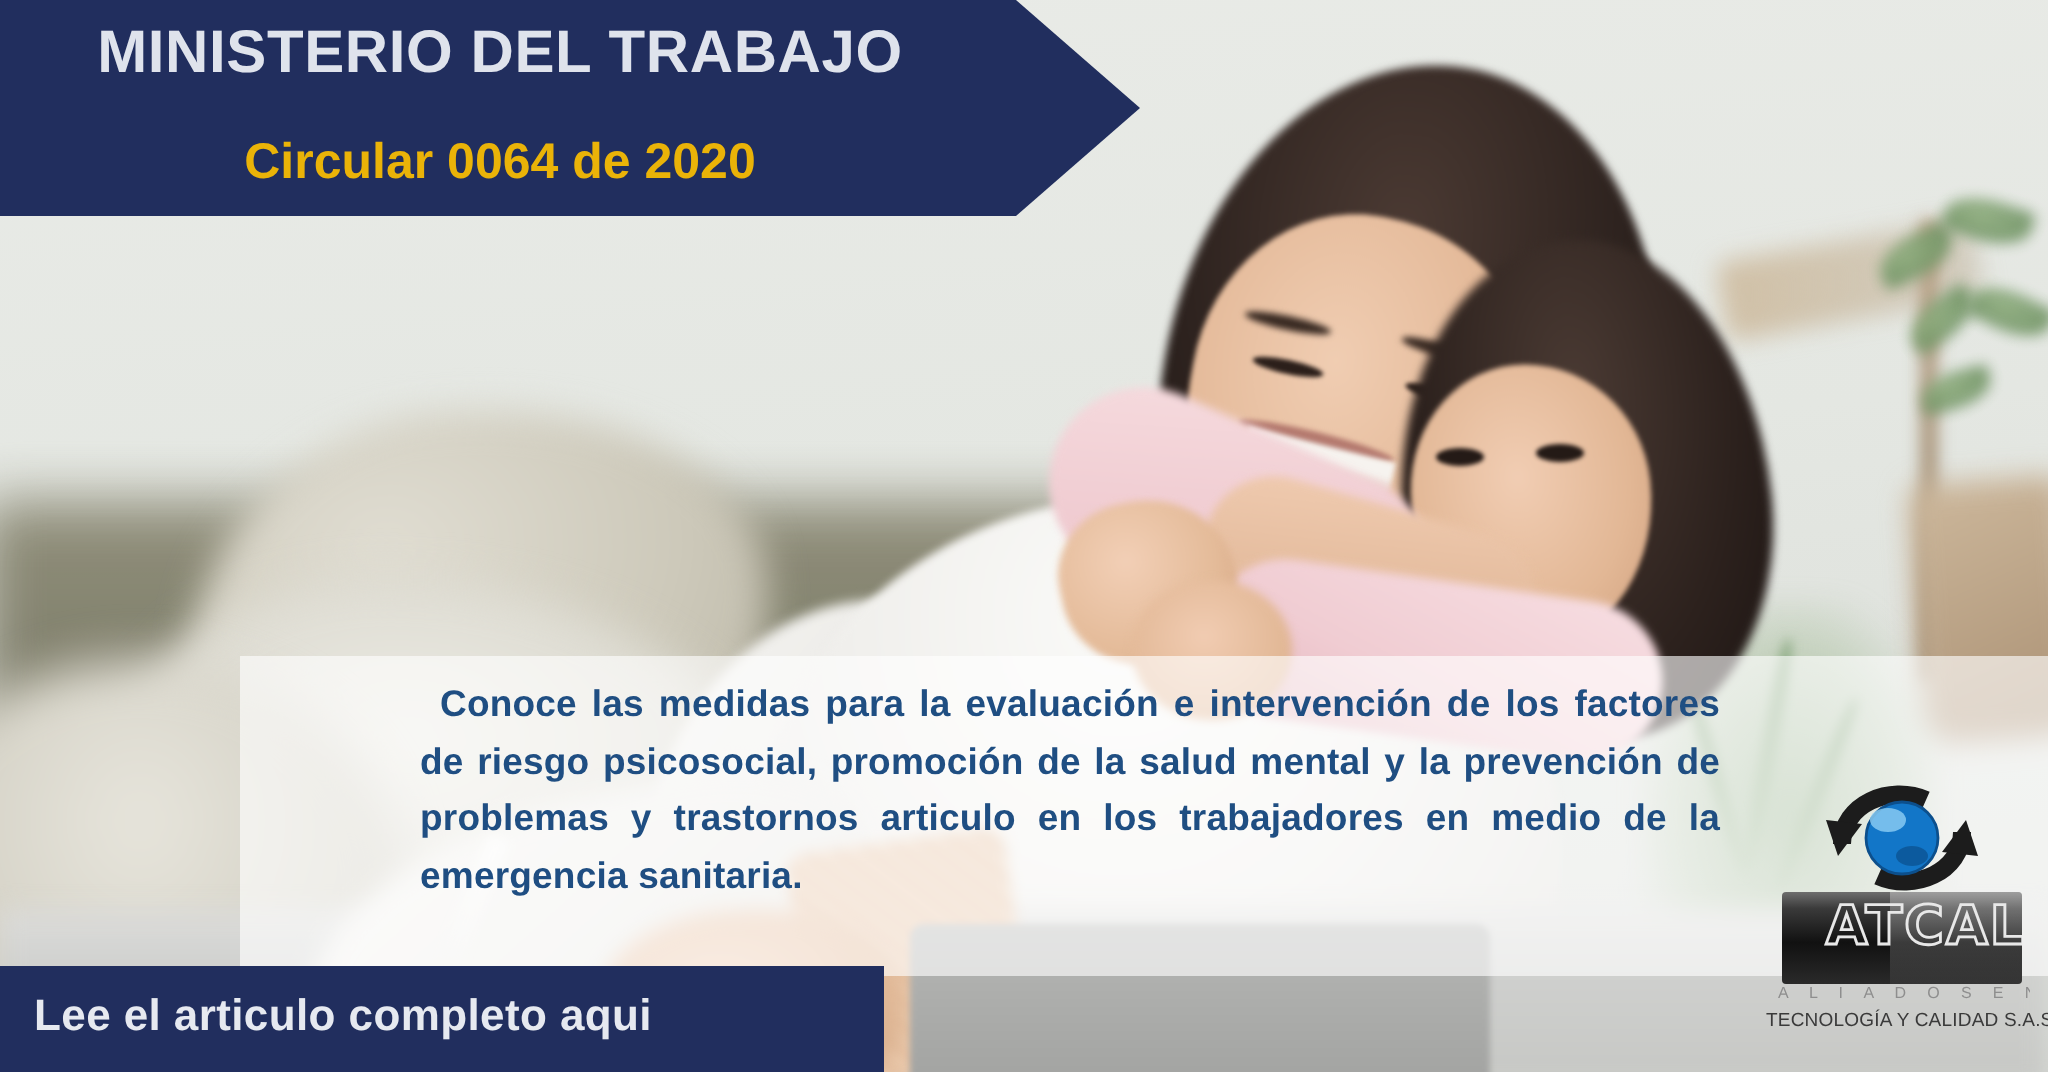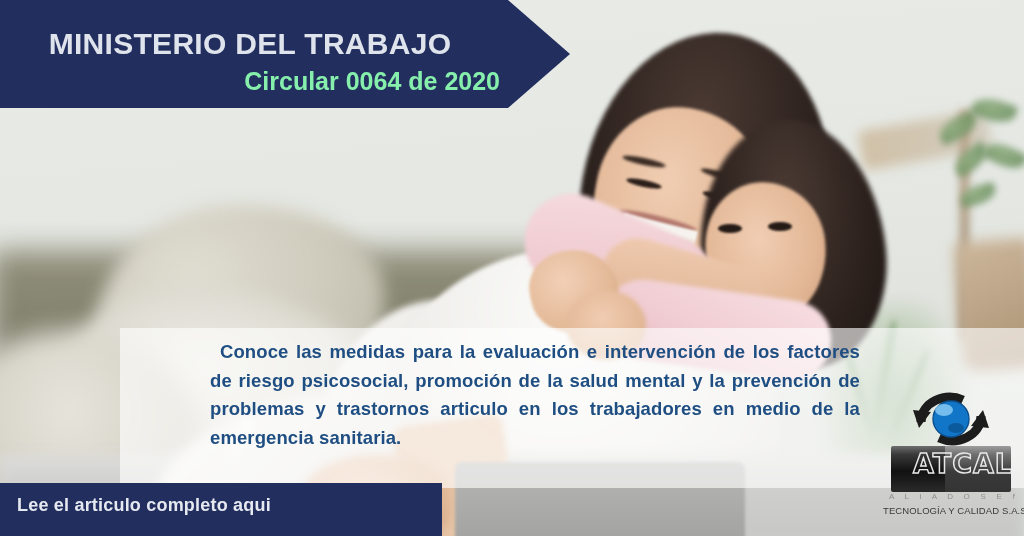--- a/index.html
+++ b/index.html
@@ -292,35 +292,35 @@
   .header-banner {
     position: absolute;
     left: 0; top: 0;
     width: 570px; height: 108px;
     background: #212e5e;
     clip-path: polygon(0 0, 508px 0, 570px 54px, 508px 108px, 0 108px);
     z-index: 5;
   }
   .header-title {
     position: absolute;
-    left: 0; top: 27px;
+    left: 0; top: 10px;
     width: 500px;
     text-align: center;
     color: #dfe3ec;
     font-size: 30px;
     font-weight: bold;
     letter-spacing: .3px;
     line-height: 1.1;
   }
   .header-subtitle {
     position: absolute;
     left: 0; top: 68px;
     width: 500px;
-    text-align: right;
-    color: #86efac;
+    text-align: center;
+    color: #eab308;
     font-size: 25px;
     font-weight: bold;
     line-height: 1.1;
   }
 
   
   .text-panel {
     position: absolute;
     left: 120px; top: 328px;
     width: 904px; height: 160px;
@@ -348,21 +348,21 @@
     left: 0; top: 483px;
     width: 442px; height: 53px;
     background: #212e5e;
     z-index: 7;
     cursor: pointer;
   }
   .cta-label {
     position: absolute;
     left: 17px; top: 12px;
     color: #e6e9f0;
-    font-size: 18px;
+    font-size: 22px;
     font-weight: bold;
     letter-spacing: .2px;
   }
 
   
   .logo {
     position: absolute;
     left: 883px; top: 388px;
     width: 136px; height: 146px;
     z-index: 8;

